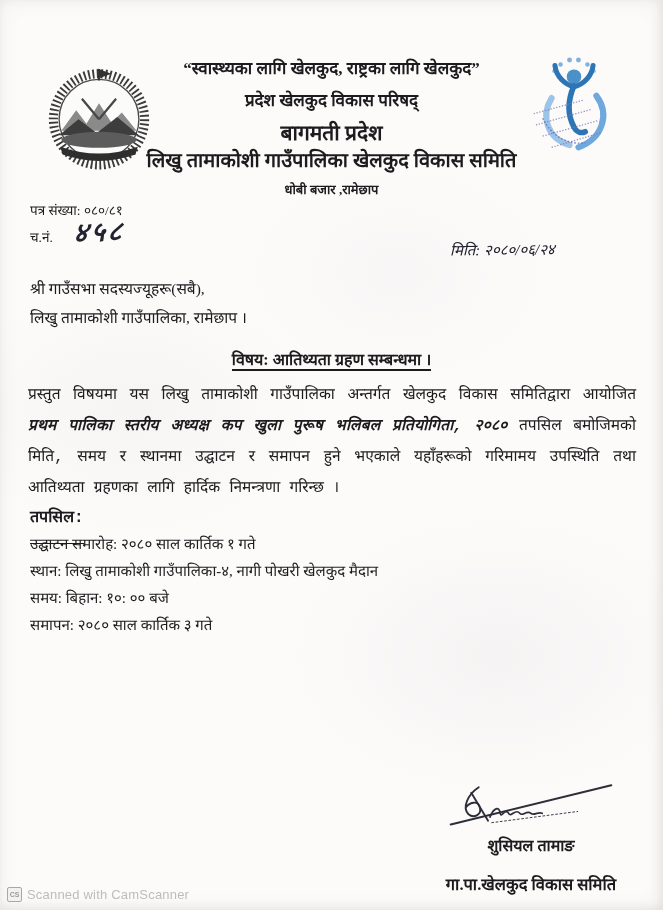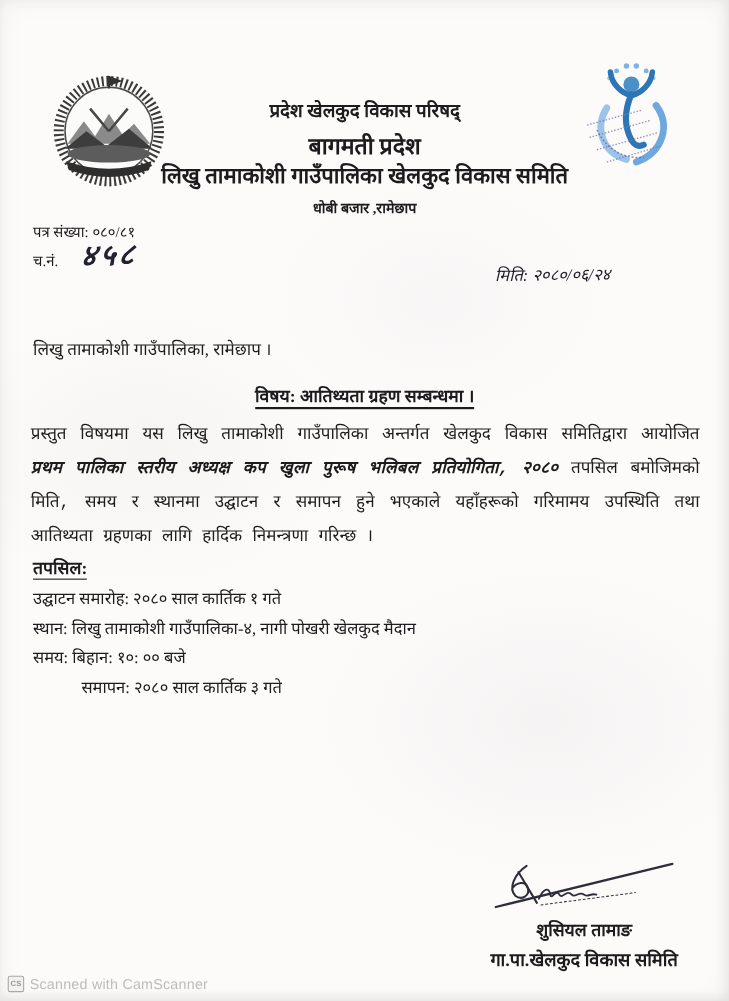--- a/index.html
+++ b/index.html
@@ -35,27 +35,27 @@
   .addr2{top:306px;}
   .subject{
     top:348px;font-size:16px;font-weight:bold;
   }
   .subject span{border-bottom:2px solid #1b1b1d;padding-bottom:1px;}
   .body-par{
     left:28px;top:380px;width:608px;font-size:15.5px;line-height:31px;text-align:justify;font-family:Liberation Mono, monospace;
   }
   .body-par b i{letter-spacing:.2px;}
   .tapasil{left:30px;top:505px;font-size:16px;font-weight:bold;}
-  .tapasil span{border-bottom:1.5px solid #1b1b1d;padding-bottom:0;}
+  .tapasil span{border-bottom:1.5px solid #1b1b1d;padding-bottom:16px;font-family:Liberation Mono, monospace;}
   .detail{left:30px;font-size:15px;}
-  .d0{top:533px;} .d1{top:560px;} .d2{top:587px;} .d3{top:614px;margin-left:44px;}
+  .d0{top:533px;} .d1{top:560px;} .d2{top:587px;} .d3{top:614px;}
   .sig-block{left:415px;top:776px;width:232px;text-align:center;}
   .sig-svg{display:block;margin:0 auto;}
   .sig-name{font-size:16px;font-weight:bold;margin-top:2px;}
-  .sig-org{font-size:16.5px;font-weight:bold;margin-top:4px;}
+  .sig-org{font-size:16.5px;font-weight:bold;margin-top:16px;}
   .logo-left{left:42px;top:60px;width:114px;height:114px;}
   .logo-right{left:518px;top:48px;width:112px;height:118px;}
   .wm{left:7px;top:887px;display:flex;align-items:center;gap:5px;}
   .wm-box{
     width:13px;height:13px;border:1px solid #a8a8a8;border-radius:2px;
     font-family:"Liberation Sans", sans-serif;font-size:7px;font-weight:bold;color:#9a9a9a;
     display:flex;align-items:center;justify-content:center;background:#f2f1f0;
   }
   .wm-text{font-family:"Liberation Sans", sans-serif;font-size:13px;color:#bdbcbb;letter-spacing:.2px;}
 </style>
@@ -92,30 +92,32 @@
       <path d="M30,42 C20,58 26,78 46,84" stroke="#9cc3e8" stroke-width="5.5" fill="none" stroke-linecap="round"></path>
       <path d="M70,40 C82,56 76,78 54,86" stroke="#6fa8dc" stroke-width="5.5" fill="none" stroke-linecap="round"></path>
       <path d="M22,60 C30,76 44,84 60,82" stroke="#5566aa" stroke-width="1.2" fill="none" stroke-dasharray="1.5 1.6" opacity=".75"></path>
       <path d="M14,56 L58,44" stroke="#7a7ab0" stroke-width="1.1" stroke-dasharray="1.2 1.4" opacity=".8"></path>
       <path d="M16,66 L66,52" stroke="#7a7ab0" stroke-width="1.1" stroke-dasharray="1.2 1.4" opacity=".8"></path>
       <path d="M22,76 L72,62" stroke="#7a7ab0" stroke-width="1.1" stroke-dasharray="1.2 1.4" opacity=".8"></path>
       <path d="M30,86 L74,73" stroke="#7a7ab0" stroke-width="1.1" stroke-dasharray="1.2 1.4" opacity=".8"></path>
     </svg>
   </div>
 
+  <div class="abs center hdr slogan">“स्वास्थ्यका लागि खेलकुद, राष्ट्रका लागि खेलकुद”</div>
   <div class="abs center hdr h2">प्रदेश खेलकुद विकास परिषद्</div>
   <div class="abs center hdr h3">बागमती प्रदेश</div>
   <div class="abs center hdr h4">लिखु तामाकोशी गाउँपालिका खेलकुद विकास समिति</div>
   <div class="abs center hdr h5">धोबी बजार ,रामेछाप</div>
 
   <div class="abs meta refno"><span>पत्र संख्या:</span> <span>०८०/८१</span></div>
   <div class="abs meta chn">च.नं.</div>
   <div class="abs chn-value">४५८</div>
   <div class="abs miti"><span>मिति:</span> <span>२०८०/०६/२४</span></div>
 
+  <div class="abs addr addr1">श्री गाउँसभा सदस्यज्यूहरू(सबै),</div>
   <div class="abs addr addr2">लिखु तामाकोशी गाउँपालिका, रामेछाप ।</div>
 
   <div class="abs center subject"><span>विषय: आतिथ्यता ग्रहण सम्बन्धमा ।</span></div>
 
   <div class="abs body-par"><span>प्रस्तुत विषयमा यस लिखु तामाकोशी गाउँपालिका अन्तर्गत खेलकुद विकास समितिद्वारा आयोजित </span><b><i><span>प्रथम पालिका स्तरीय अध्यक्ष कप खुला पुरूष भलिबल प्रतियोगिता, २०८०</span></i></b><span> तपसिल बमोजिमको मिति, समय र स्थानमा उद्घाटन र समापन हुने भएकाले यहाँहरूको गरिमामय उपस्थिति तथा आतिथ्यता ग्रहणका लागि हार्दिक निमन्त्रणा गरिन्छ ।</span></div>
 
   <div class="abs tapasil"><span>तपसिल:</span></div>
   <div class="abs detail d0">उद्घाटन समारोह: २०८० साल कार्तिक १ गते</div>
   <div class="abs detail d1">स्थान: लिखु तामाकोशी गाउँपालिका-४, नागी पोखरी खेलकुद मैदान</div>
   <div class="abs detail d2">समय: बिहान: १०: ०० बजे</div>

